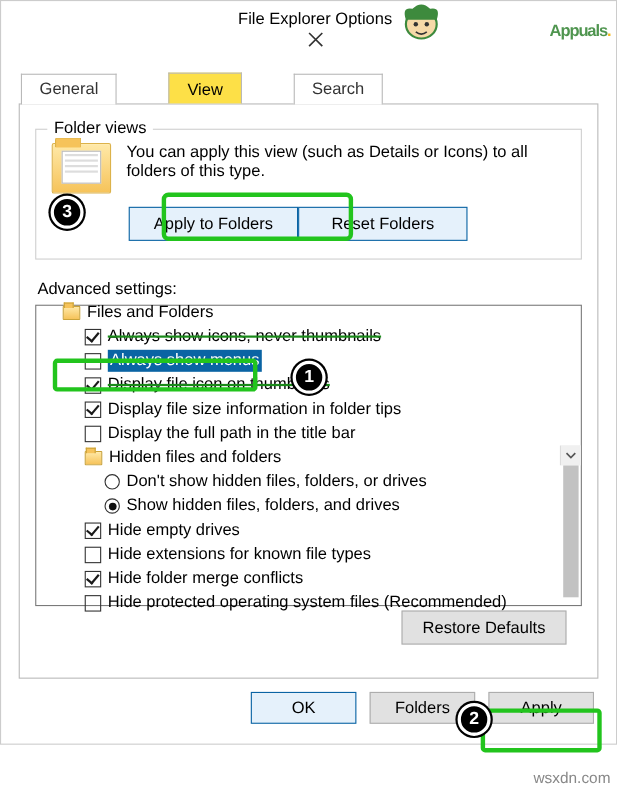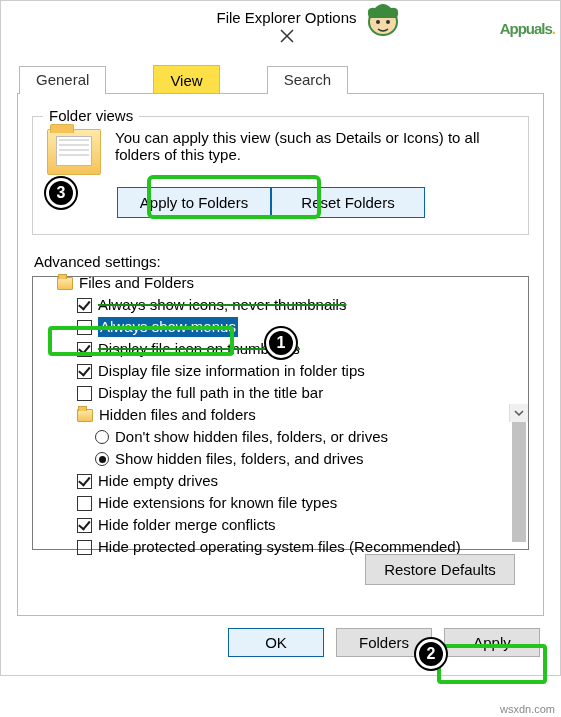--- a/index.html
+++ b/index.html
@@ -56,21 +56,21 @@
   .hl-apply-btn { top:644px; left:437px; width:110px; height:40px; border-radius:4px; }
 
   .numbadge { position:absolute; width:30px; height:30px; border-radius:50%; background:#000; color:#fff; border:3px solid #fff; box-shadow: 0 0 0 2px #000; display:flex; align-items:center; justify-content:center; font-weight:700; font-size:16px; pointer-events:none; }
   .b1 { top:328px; left:266px; }
   .b2 { top:639px; left:416px; }
   .b3 { top:178px; left:46px; }
 
   .watermark { position:absolute; top:4px; right:6px; font-family: "Segoe Script", "Comic Sans MS", cursive; color:#3d8a3d; font-size:34px; font-weight:700; letter-spacing:-1px; pointer-events:none; opacity:0.9; }
   .watermark .dot { color:#f2b100; }
   .wm-face { position:absolute; top:0px; right:158px; width:40px; height:38px; pointer-events:none; }
-  .srcmark { position:absolute; right:6px; bottom:2px; font-size:11px; color:#888; pointer-events:none; }
+  .srcmark { position:absolute; right:6px; bottom:2px; font-size:14px; color:#888; pointer-events:none; }
 </style>
 </head>
 <body>
 
 <div class="window">
 
   <div class="titlebar">
     <span class="title">File Explorer Options</span>
     <span class="close-x">
       <svg viewBox="0 0 16 16">

